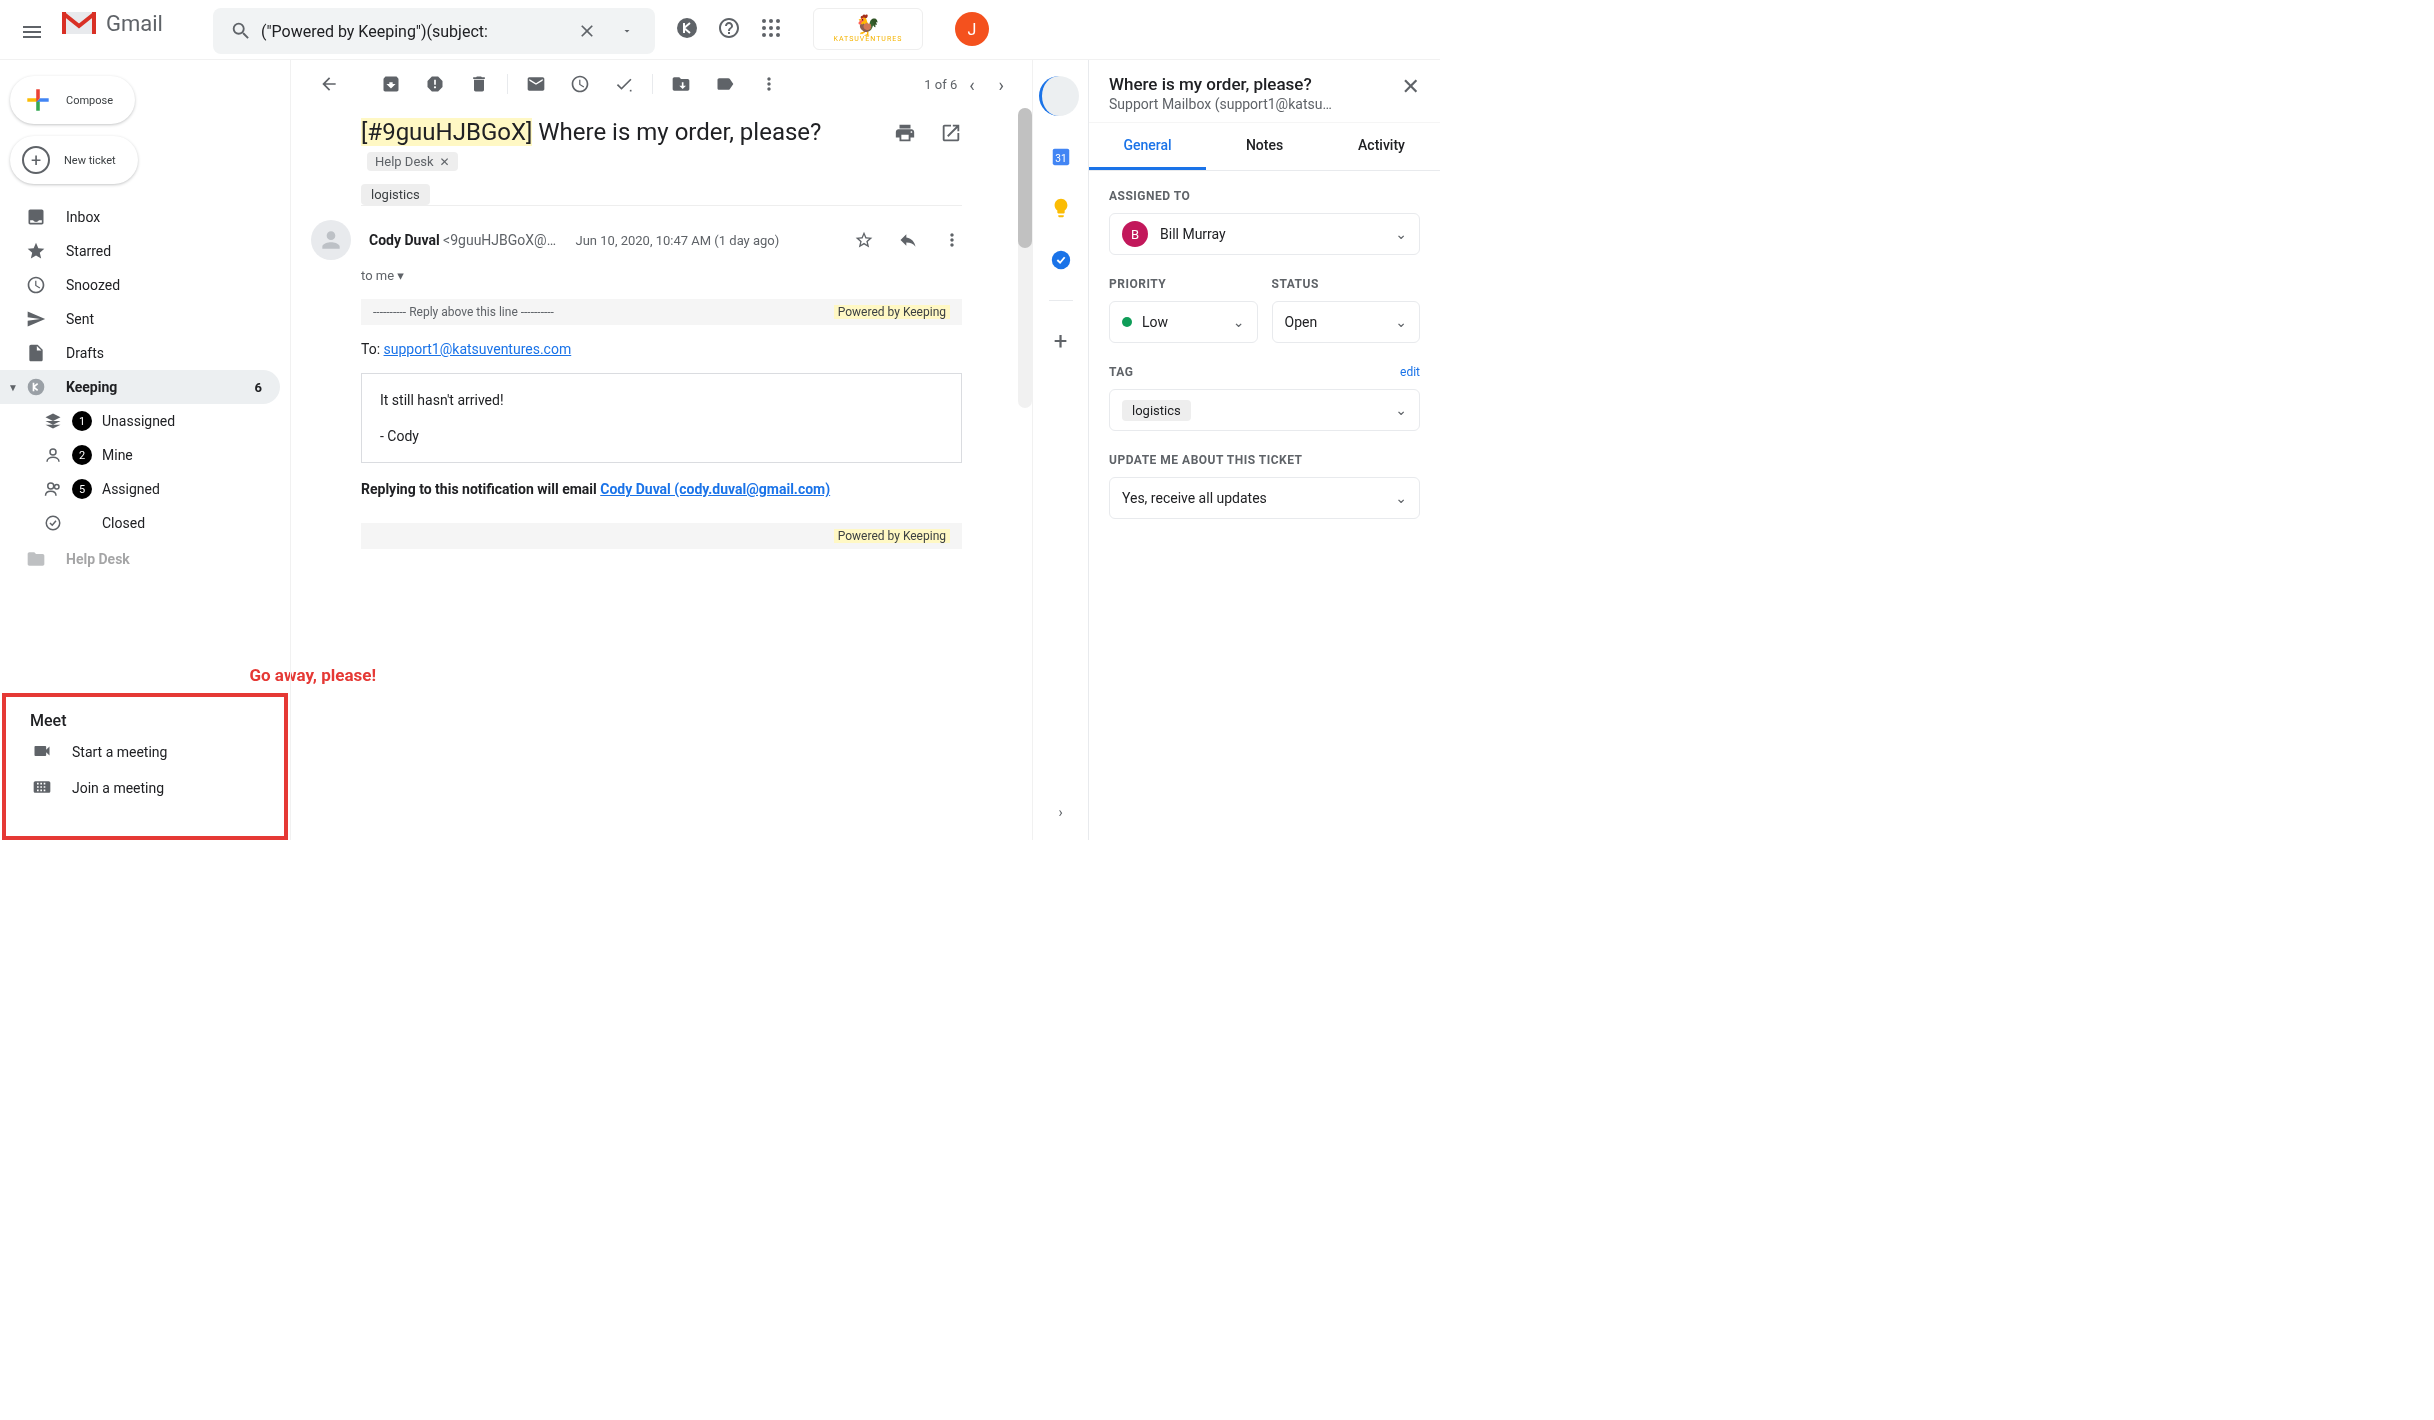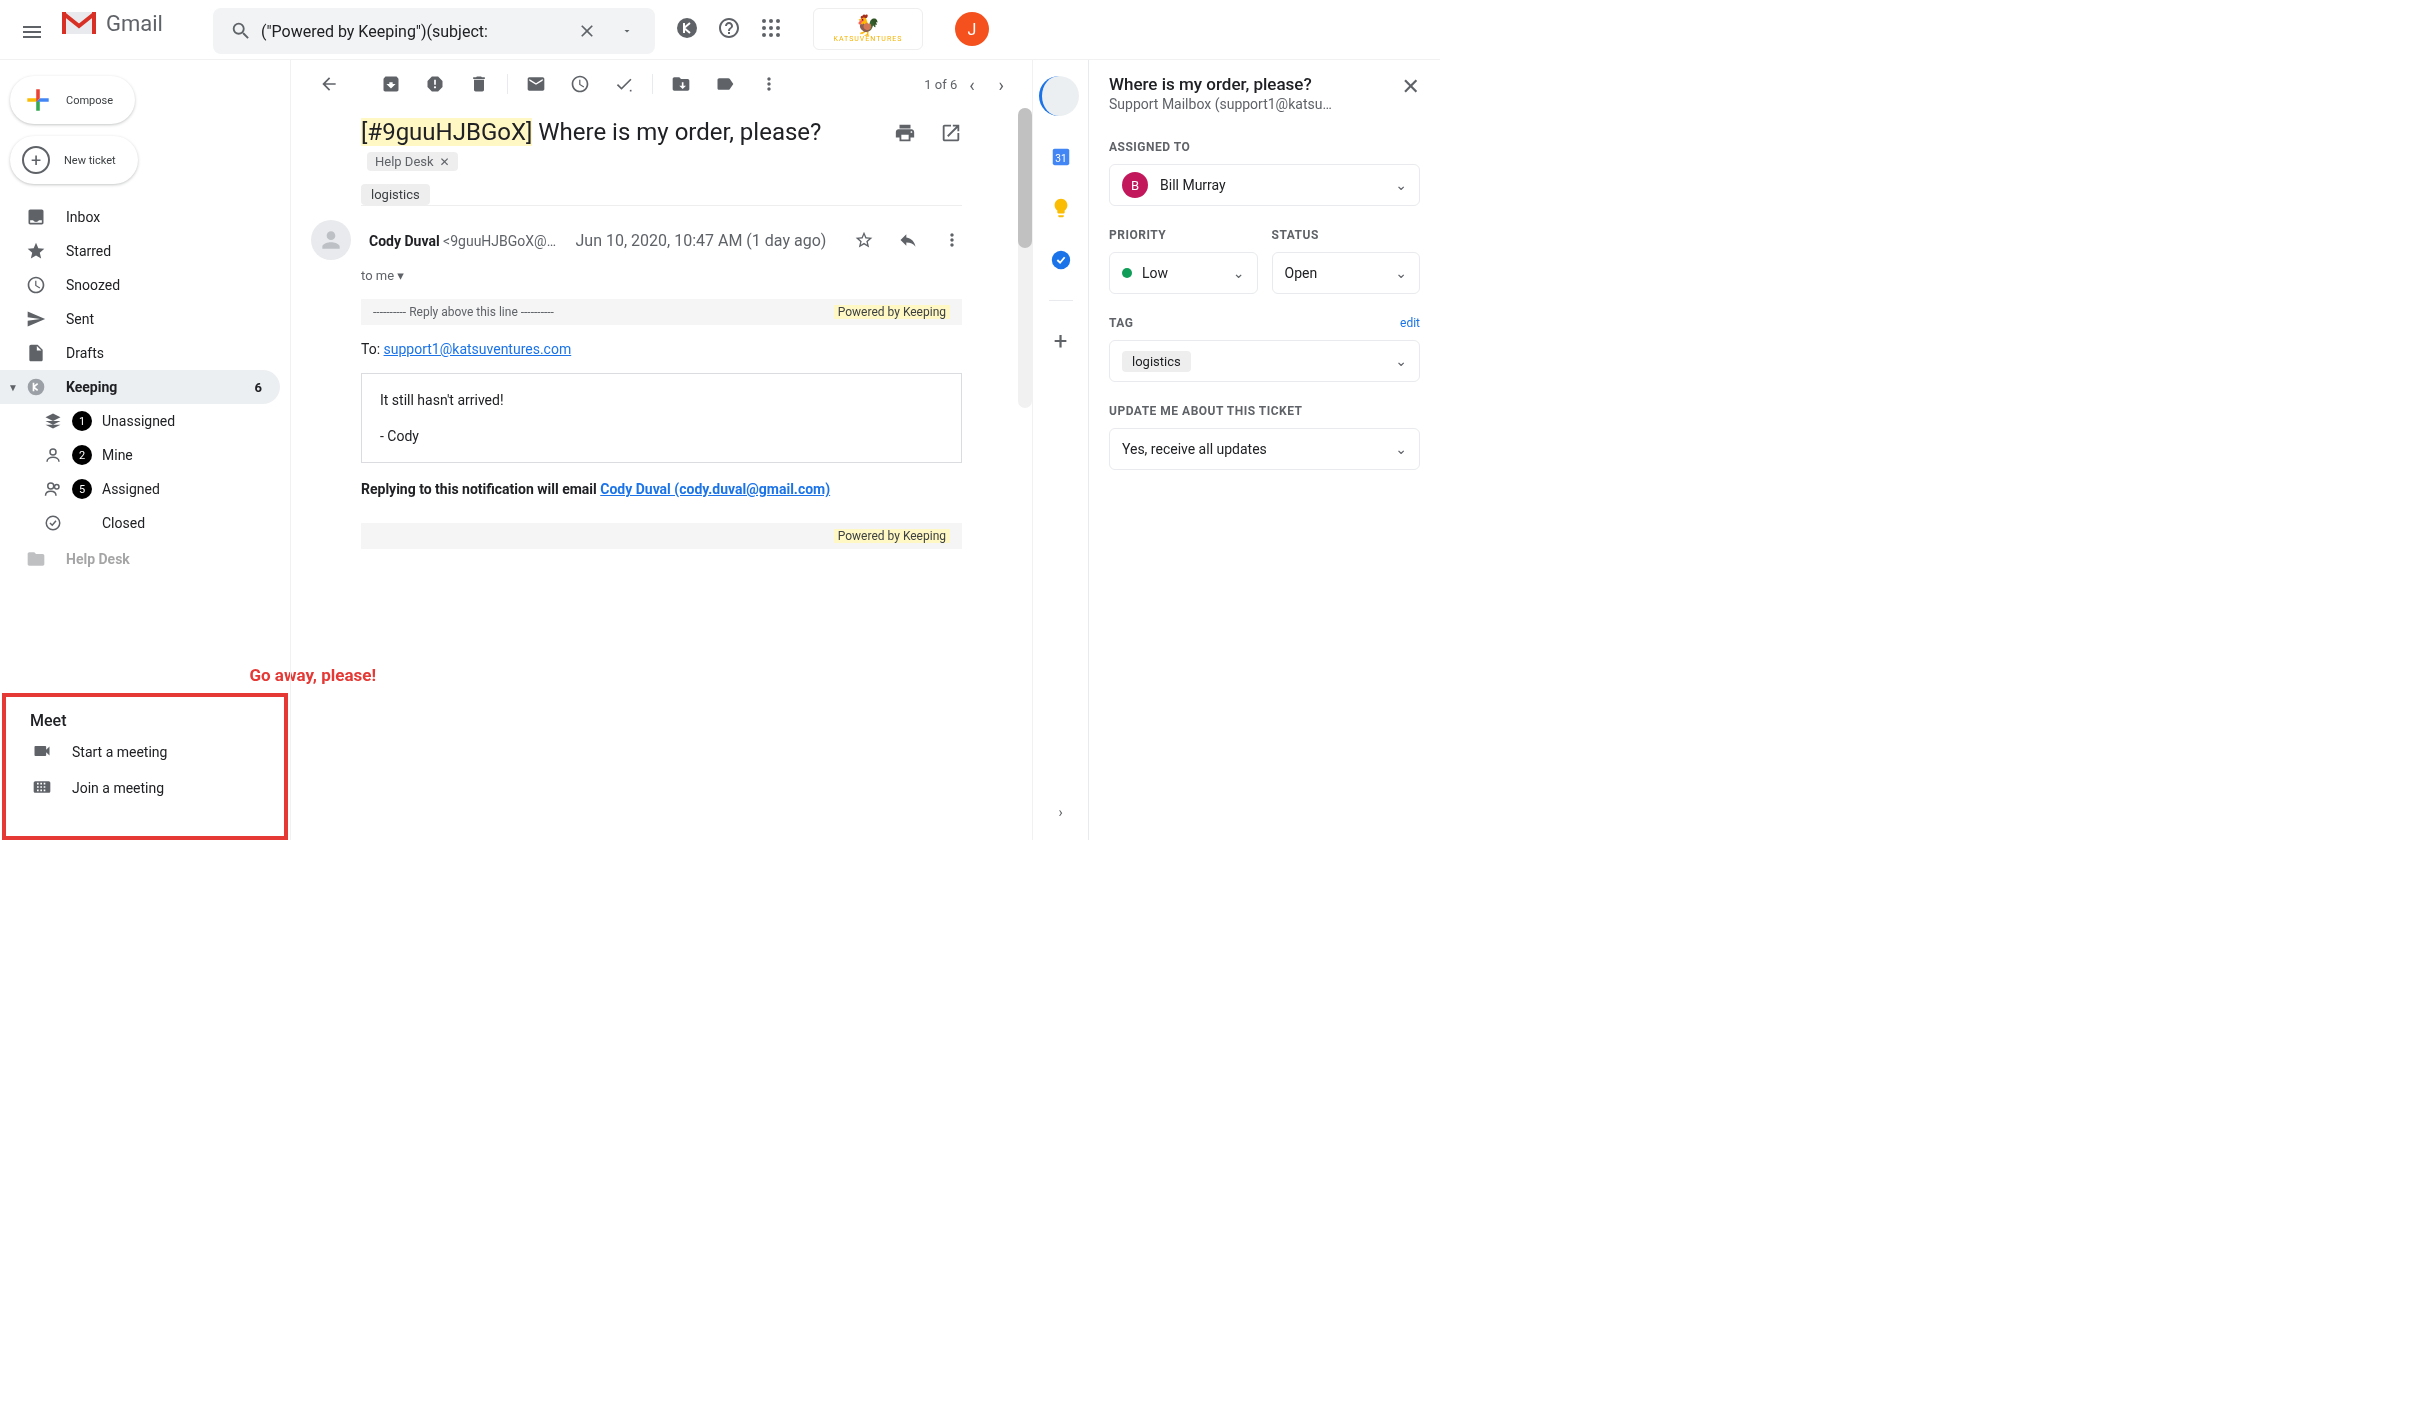--- a/index.html
+++ b/index.html
@@ -64,21 +64,21 @@
 
 .actions { display: flex; gap: 14px; margin: 22px 0 30px; }
 .abtn { border: 1px solid #dadce0; border-radius: 4px; height: 38px; padding: 0 18px; display: flex; align-items: center; gap: 10px; cursor: pointer; color: #3c4043; font-size: 15px; }
 .abtn svg { width: 18px; height: 18px; fill: #5f6368; }
 
 .msg-header { display: flex; align-items: center; padding: 14px 0; border-top: 1px solid #eee; }
 .mavatar { width: 40px; height: 40px; border-radius: 50%; background: #e8eaed; display: flex; align-items: center; justify-content: center; margin-right: 18px; margin-left: -50px; }
 .mavatar svg { fill: #bdc1c6; width: 26px; }
 .mfrom { font-weight: bold; }
 .memail { color: #5f6368; font-weight: normal; }
-.mdate { color: #5f6368; margin-left: 16px; font-size: 16px; }
+.mdate { color: #5f6368; margin-left: 16px; font-size: 13px; }
 .mctrls { margin-left: auto; display: flex; gap: 24px; }
 .mto { color: #5f6368; font-size: 13px; margin-left: 0; margin-top: -6px; margin-bottom: 16px; }
 
 .banner { background: #f5f5f5; display: flex; padding: 6px 12px; font-size: 12px; color: #5f6368; margin-bottom: 16px; }
 .banner .pk { margin-left: auto; background: #fff8c4; color: #3c4043; padding: 0 4px; }
 .to-line { margin-bottom: 16px; }
 .to-line a { color: #1a73e8; text-decoration: underline; }
 .msg-box { border: 1px solid #dadce0; padding: 18px; margin-bottom: 18px; }
 .reply-note { font-weight: bold; font-size: 14px; margin-bottom: 26px; }
 .reply-note a { color: #1a73e8; text-decoration: underline; }
@@ -447,20 +447,25 @@
     </div>
 
     <div class="panel">
       <div class="phead">
         <div>
           <div class="phead-t">Where is my order, please?</div>
           <div class="phead-s">Support Mailbox (support1@katsu…</div>
         </div>
         <div class="pclose">✕</div>
       </div>
+      <div class="ptabs">
+        <div class="ptab active">General</div>
+        <div class="ptab">Notes</div>
+        <div class="ptab">Activity</div>
+      </div>
       <div class="pbody">
         <div class="plabel">ASSIGNED TO</div>
         <div class="pselect">
           <div class="bm-av">B</div>
           <span>Bill Murray</span>
           <span class="dd">⌄</span>
         </div>
 
         <div class="prow">
           <div>

